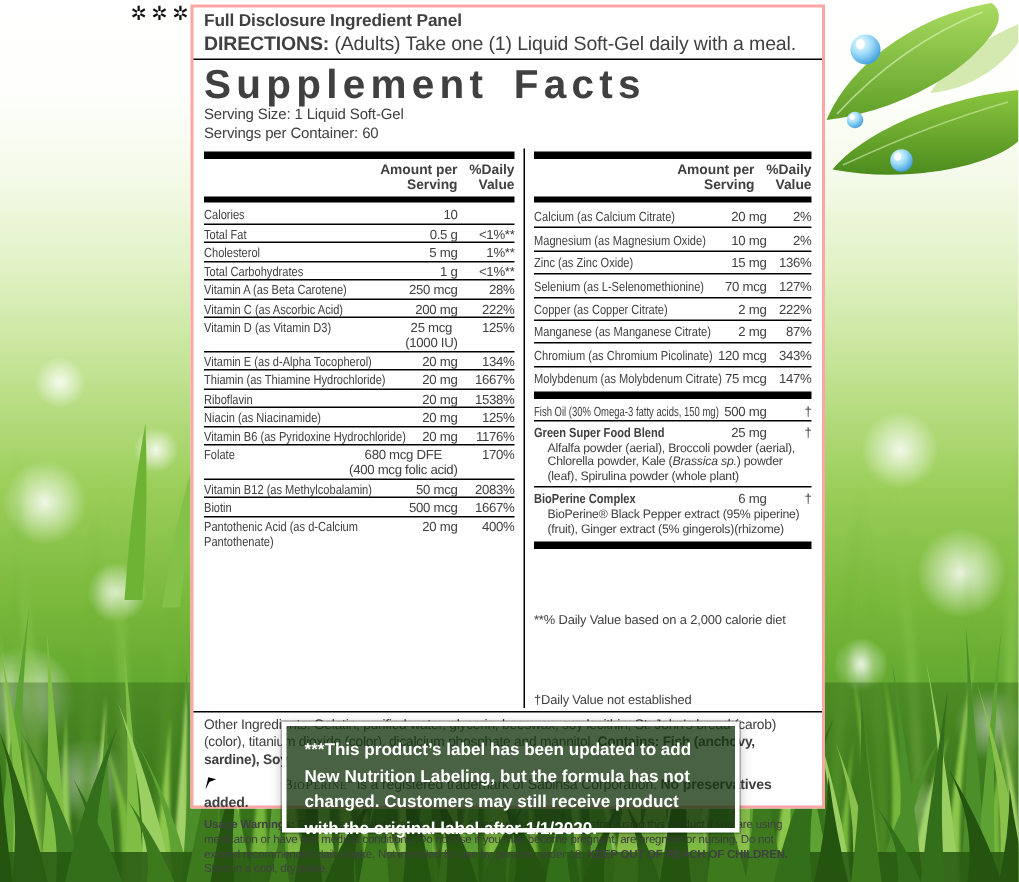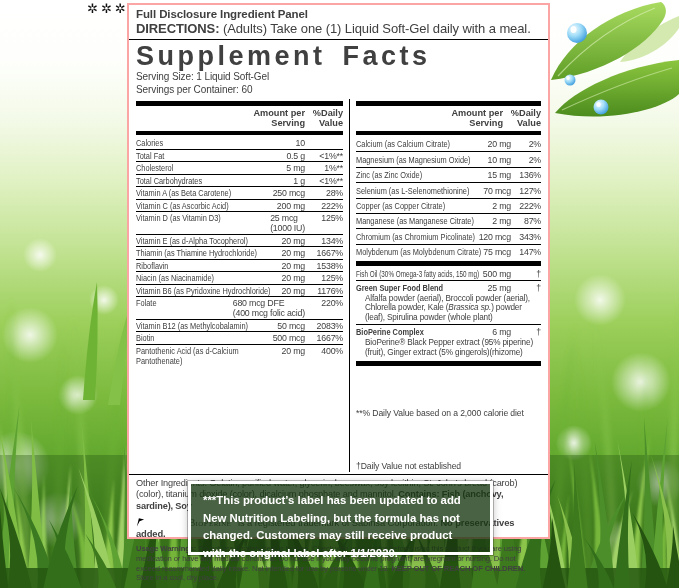--- a/index.html
+++ b/index.html
@@ -30,21 +30,21 @@
   .thickbar{height:4.5px;background:#000;margin:2px 0;}
   .colhead{display:flex;font-size:9.2px;font-weight:bold;line-height:10.5px;}
   .colhead .sp{flex:1;}
   .colhead .ah{width:58px;text-align:right;}
   .colhead .dh{width:38px;text-align:right;}
   .row{display:flex;align-items:flex-start;font-size:8.8px;line-height:10px;padding:1px 0 0.5px 0;}
   .row + .row, .sub + .row{border-top:1px solid #000;}
   .row .name{flex:1;min-width:0;overflow:visible;}
   .row .name .sc{display:inline-block;transform:scaleX(0.84);transform-origin:0 50%;white-space:nowrap;}
   .row .name .sc.tight{transform:scaleX(0.72);}
-  .row .amt{flex:0 0 auto;text-align:left;white-space:pre-line;letter-spacing:-0.2px;}
+  .row .amt{flex:0 0 auto;text-align:center;white-space:pre-line;letter-spacing:-0.2px;}
   .row .dv{flex:0 0 38px;text-align:right;letter-spacing:-0.2px;}
   .colR .row{padding:2.4px 0 2px 0;}
   .colR .row .dv{flex:0 0 30px;}
   .colR .row.brow{padding:1.5px 0 1px 0;}
   .bold{font-weight:bold;}
   .sub{font-size:8.2px;line-height:9.6px;padding:0 0 2px 9px;letter-spacing:-0.15px;}
   .fn{font-size:8.6px;line-height:11px;letter-spacing:-0.1px;margin-top:42px;}
   .bot-rule{border-top:1px solid #000;margin:2px -7px 0 -7px;}
   .other{font-size:9.2px;line-height:11.5px;margin-top:3px;letter-spacing:-0.15px;}
   .tm-line{font-size:9.4px;margin-top:5px;letter-spacing:-0.1px;}
@@ -347,21 +347,21 @@
         </div>
       <div class="row">
           <div class="name"><span class="sc">Vitamin B6 (as Pyridoxine Hydrochloride)</span></div>
           <div class="amt">20 mg</div>
           <div class="dv">1176%</div>
         </div>
       <div class="row">
           <div class="name"><span class="sc">Folate</span></div>
           <div class="amt">680 mcg DFE
 (400 mcg folic acid)</div>
-          <div class="dv">220%</div>
+          <div class="dv">170%</div>
         </div>
       <div class="row">
           <div class="name"><span class="sc">Vitamin B12 (as Methylcobalamin)</span></div>
           <div class="amt">50 mcg</div>
           <div class="dv">2083%</div>
         </div>
       <div class="row">
           <div class="name"><span class="sc">Biotin</span></div>
           <div class="amt">500 mcg</div>
           <div class="dv">1667%</div>

